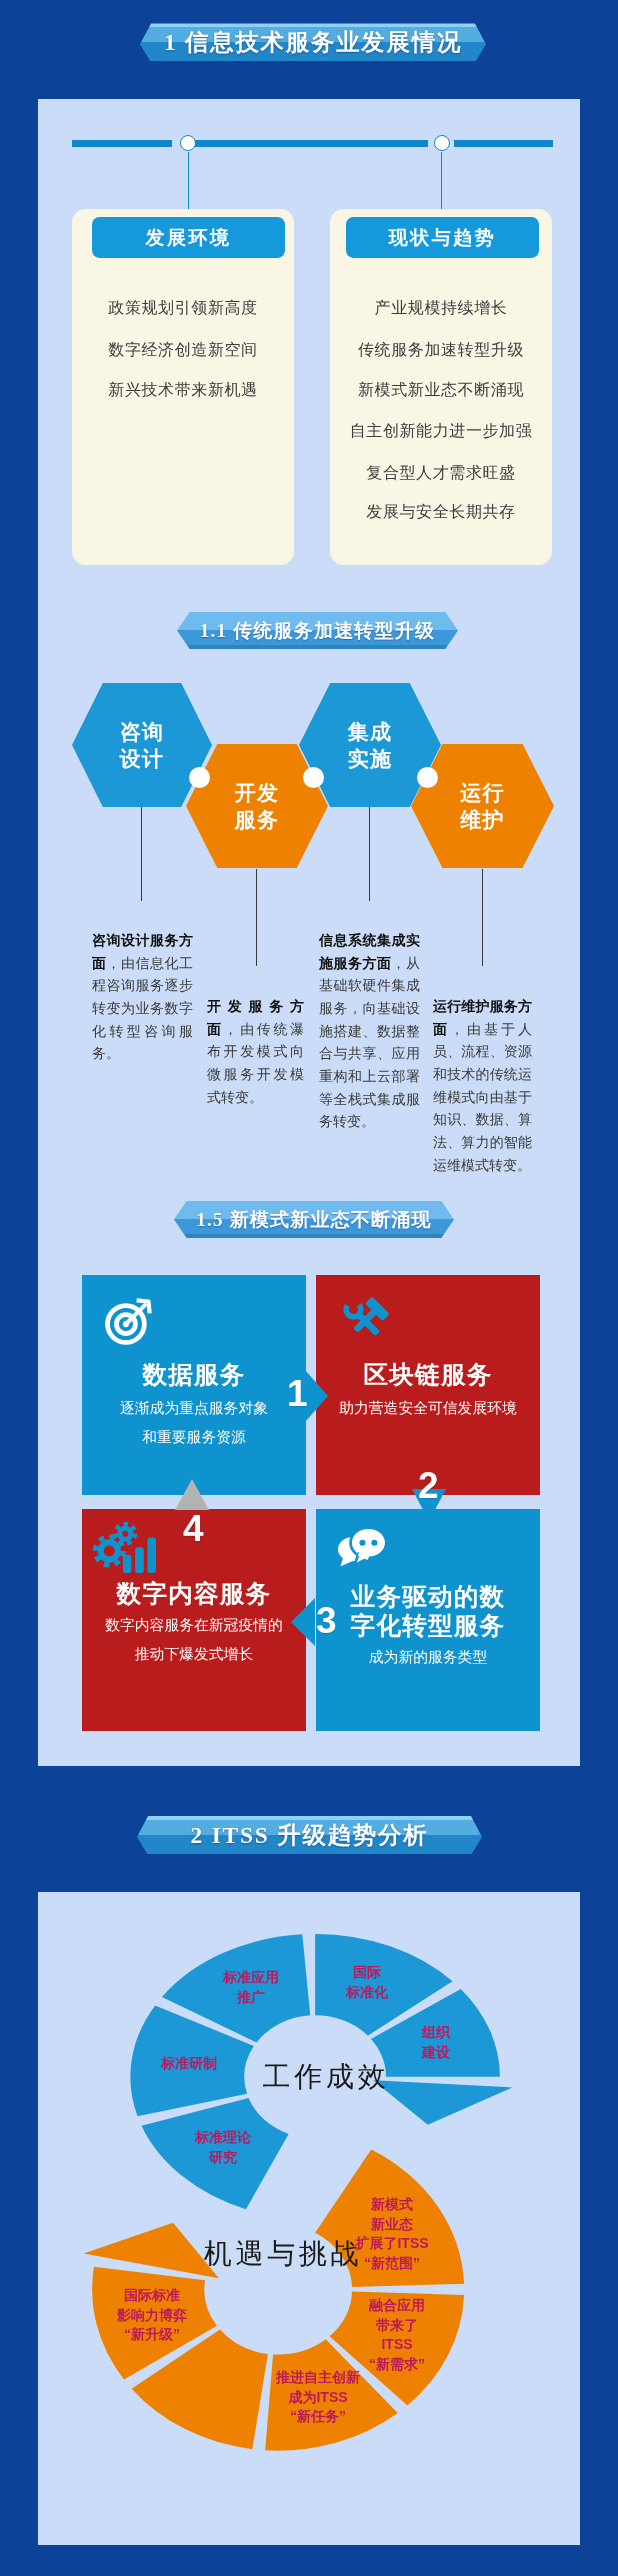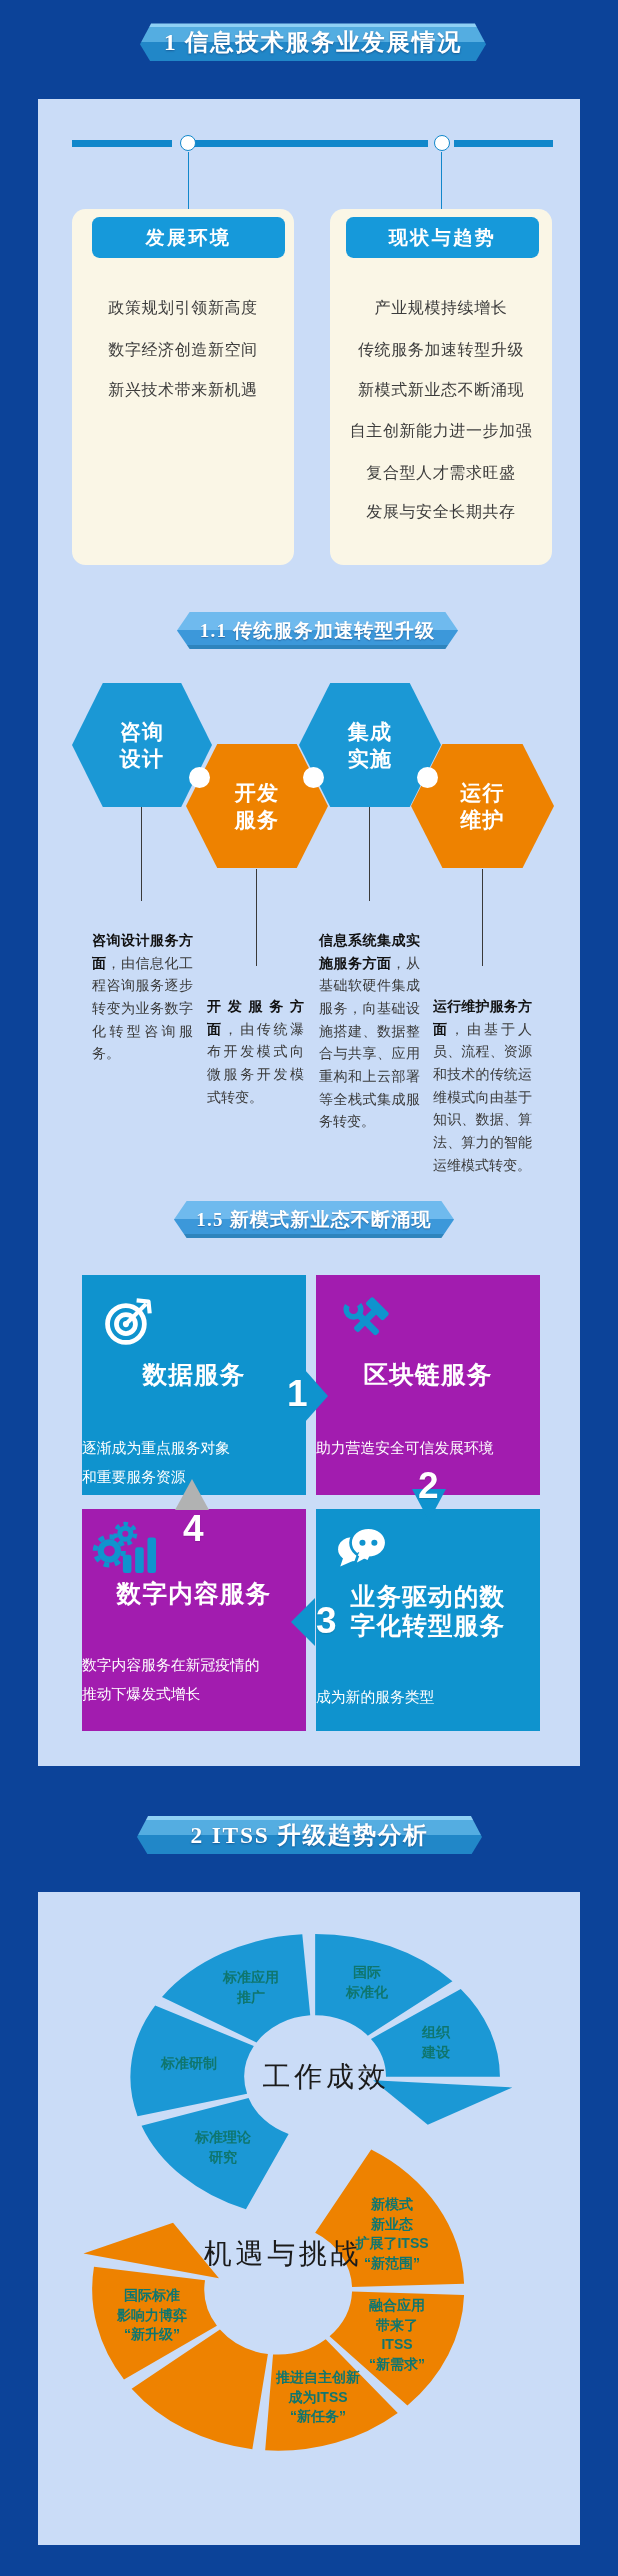--- a/index.html
+++ b/index.html
@@ -55,32 +55,32 @@
     color:#fff;font-weight:bold;font-size:21px;line-height:1.3;white-space:pre-line;letter-spacing:1.2px;}
   .hex.blue{background:#1b98d5;}
   .hex.orange{background:#ee8200;}
   .hex-dot{position:absolute;width:21px;height:21px;border-radius:50%;background:#fff;}
   .hex-line{position:absolute;width:1.2px;background:#3a3a3a;}
   .hexdesc{position:absolute;font-size:14px;color:#3a3a3a;line-height:1.62;text-align:justify;}
   .hexdesc b{color:#111;}
   
   .qcell{position:absolute;width:224px;}
   .qcell.blue{background:#0f93ce;}
-  .qcell.gray{background:#a21caf;}
+  .qcell.gray{background:#b91c1c;}
   .qtitle{position:absolute;left:0;right:0;text-align:center;color:#fff;font-weight:bold;
     font-size:24.6px;letter-spacing:1.2px;line-height:1.18;white-space:pre-line;}
-  .qsub{position:absolute;left:0;right:0;text-align:left;color:#fff;
-    font-size:14.8px;line-height:1.95;white-space:pre-line;margin-top:40px;}
+  .qsub{position:absolute;left:0;right:0;text-align:center;color:#fff;
+    font-size:14.8px;line-height:1.95;white-space:pre-line;}
   .qnum{position:absolute;color:#fff;font-weight:bold;font-size:37px;z-index:6;
     text-shadow:0 0.6px 1.2px rgba(0,0,0,.15);}
   .tri{position:absolute;width:0;height:0;z-index:5;}
   .qicon{position:absolute;}
   
   .slabel{position:absolute;width:123px;transform:translate(-50%,-50%);
-    text-align:center;color:#0f766e;font-weight:bold;font-size:14px;line-height:1.4;
+    text-align:center;color:#be185d;font-weight:bold;font-size:14px;line-height:1.4;
     white-space:pre-line;z-index:4;}
   .scenter{position:absolute;transform:translate(-50%,-50%);color:#1b1b1b;
     font-weight:normal;font-size:28px;letter-spacing:3.7px;z-index:4;white-space:nowrap;}
 </style>
 </head>
 <body>
 
 <div class="main-banner" style="left:140px;top:23.4px;width:346px;">
   <span>1 信息技术服务业发展情况</span>
 </div>

